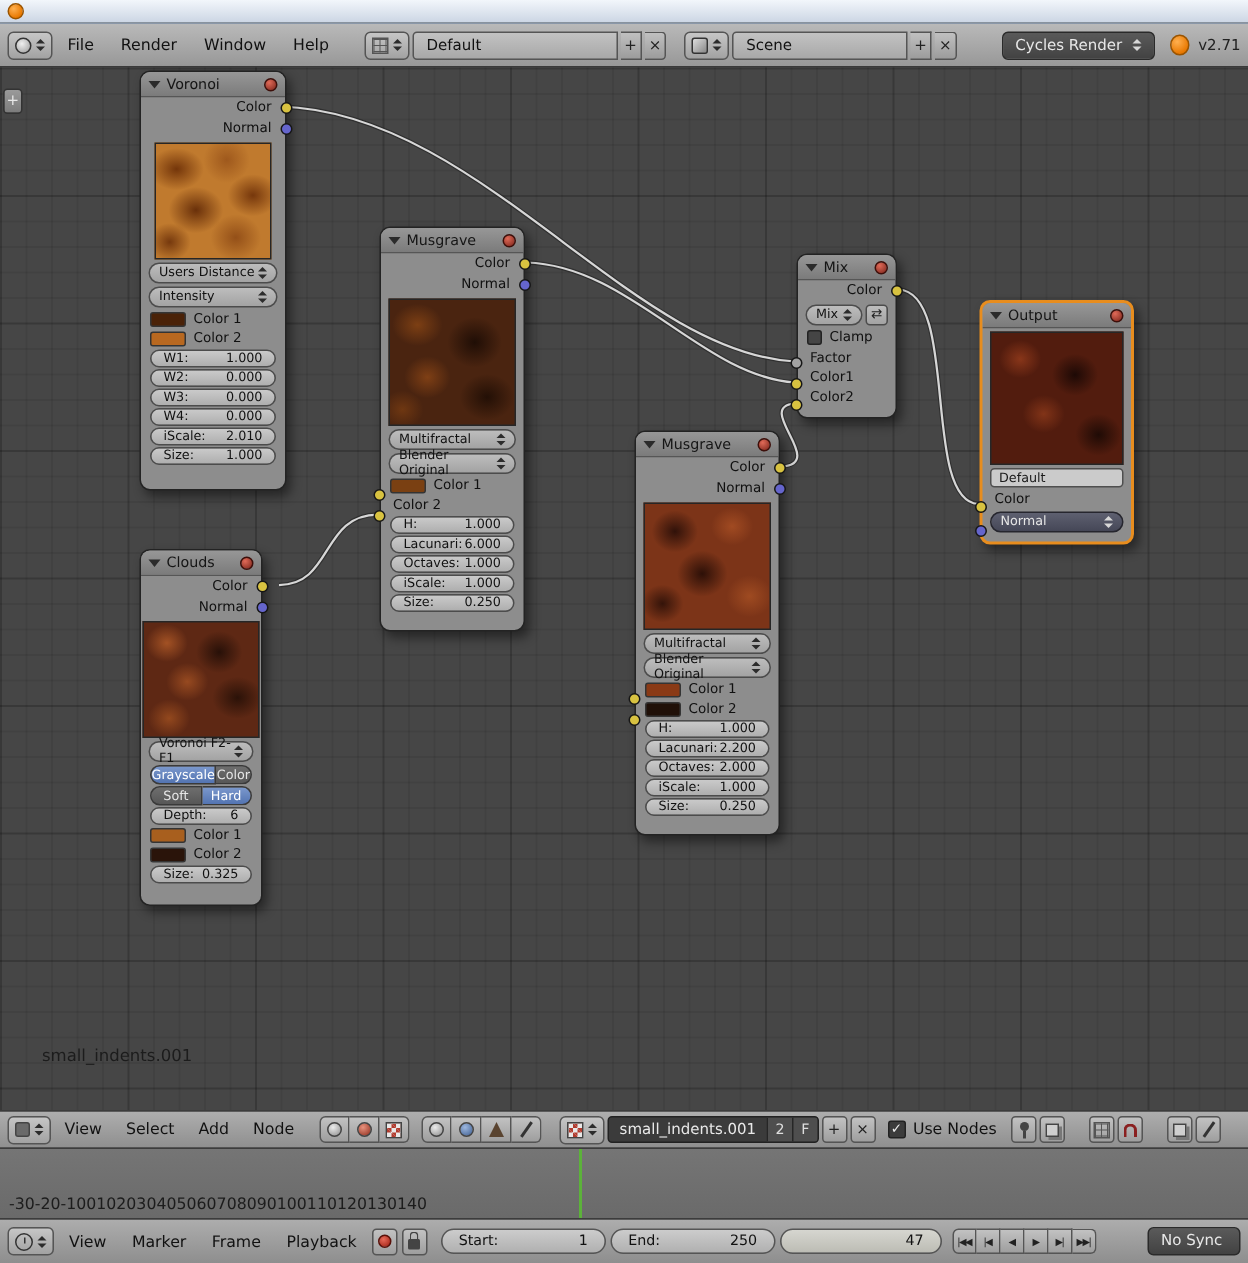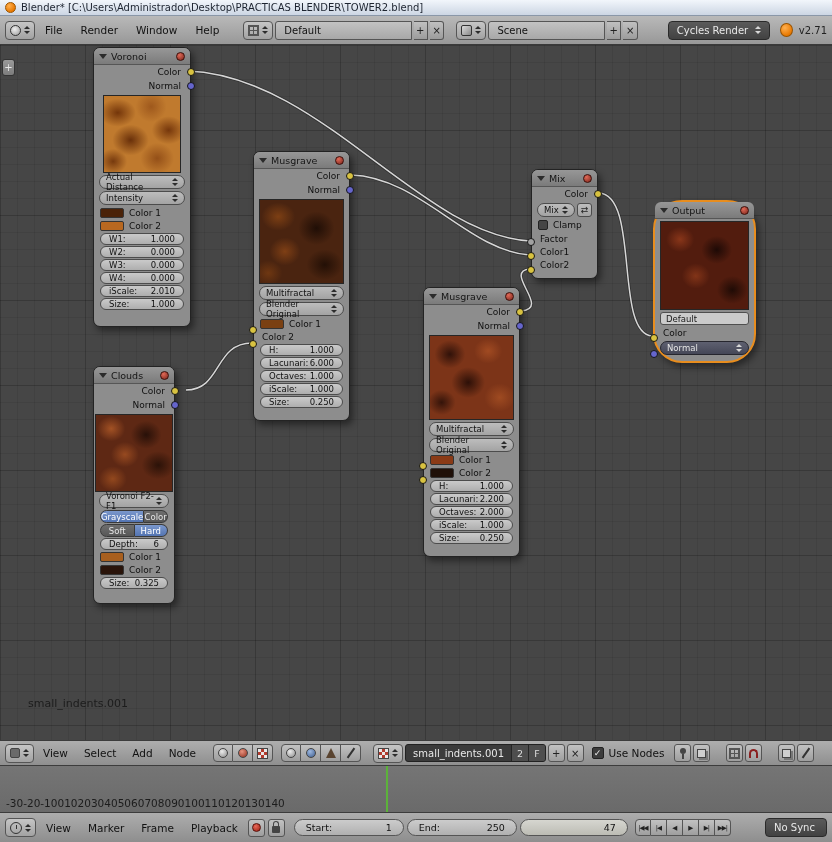--- a/index.html
+++ b/index.html
@@ -153,21 +153,20 @@
  radial-gradient(22px 20px at 64% 32%,rgba(20,6,4,.85),transparent 70%),
  radial-gradient(20px 18px at 40% 62%,rgba(150,62,28,.7),transparent 70%),
  radial-gradient(22px 20px at 82% 78%,rgba(22,8,4,.85),transparent 70%),
  #521c0e;}
 </style>
 </head>
 <body>
 
 <div class="titlebar">
   <span class="blogo"></span>
-  <span>Blender* [C:\Users\Administrador\Desktop\PRACTICAS BLENDER\TOWER2.blend]</span>
 </div>
 
 <div class="infobar">
   <span class="edbtn">
       <span class="edico"></span>
       <span class="ud">
         <b class="u"></b>
         <b class="d"></b>
       </span>
     </span>
@@ -235,21 +234,21 @@
   <div class="node" style="left:93px;top:2px;width:98px;height:280px;">
     <div class="nhead">
       <span class="tri"></span>
       <span class="ntitle">Voronoi</span>
       <span class="ball"></span>
     </div>
     <div class="outrow">Color</div>
     <div class="outrow">Normal</div>
     <div class="tex tex-voronoi" style="width:78px;height:78px;"></div>
     <div class="dd">
-        <span>Actual Distance</span>
+        <span>Users Distance</span>
         <span class="ud">
           <b class="u"></b>
           <b class="d"></b>
         </span>
       </div>
     <div class="dd">
         <span>Intensity</span>
         <span class="ud">
           <b class="u"></b>
           <b class="d"></b>
@@ -469,21 +468,21 @@
       </div>
     <div class="inrow">Factor</div>
     <div class="inrow">Color1</div>
     <div class="inrow">Color2</div>
     <i class="sock y" style="right:-5px;top:20px;"></i>
     <i class="sock g" style="left:-5px;top:68px;"></i>
     <i class="sock y" style="left:-5px;top:82px;"></i>
     <i class="sock y" style="left:-5px;top:96px;"></i>
   </div>
 
-  <div class="node active" style="left:653px;top:155px;width:103px;height:163px;border-radius:29px;">
+  <div class="node active" style="left:653px;top:155px;width:103px;height:163px;">
     <div class="nhead">
       <span class="tri"></span>
       <span class="ntitle">Output</span>
       <span class="ball"></span>
     </div>
     <div class="tex tex-output" style="width:89px;height:89px;"></div>
     <div class="nfield">
         <span>Default</span>
       </div>
     <div class="inrow">Color</div>

